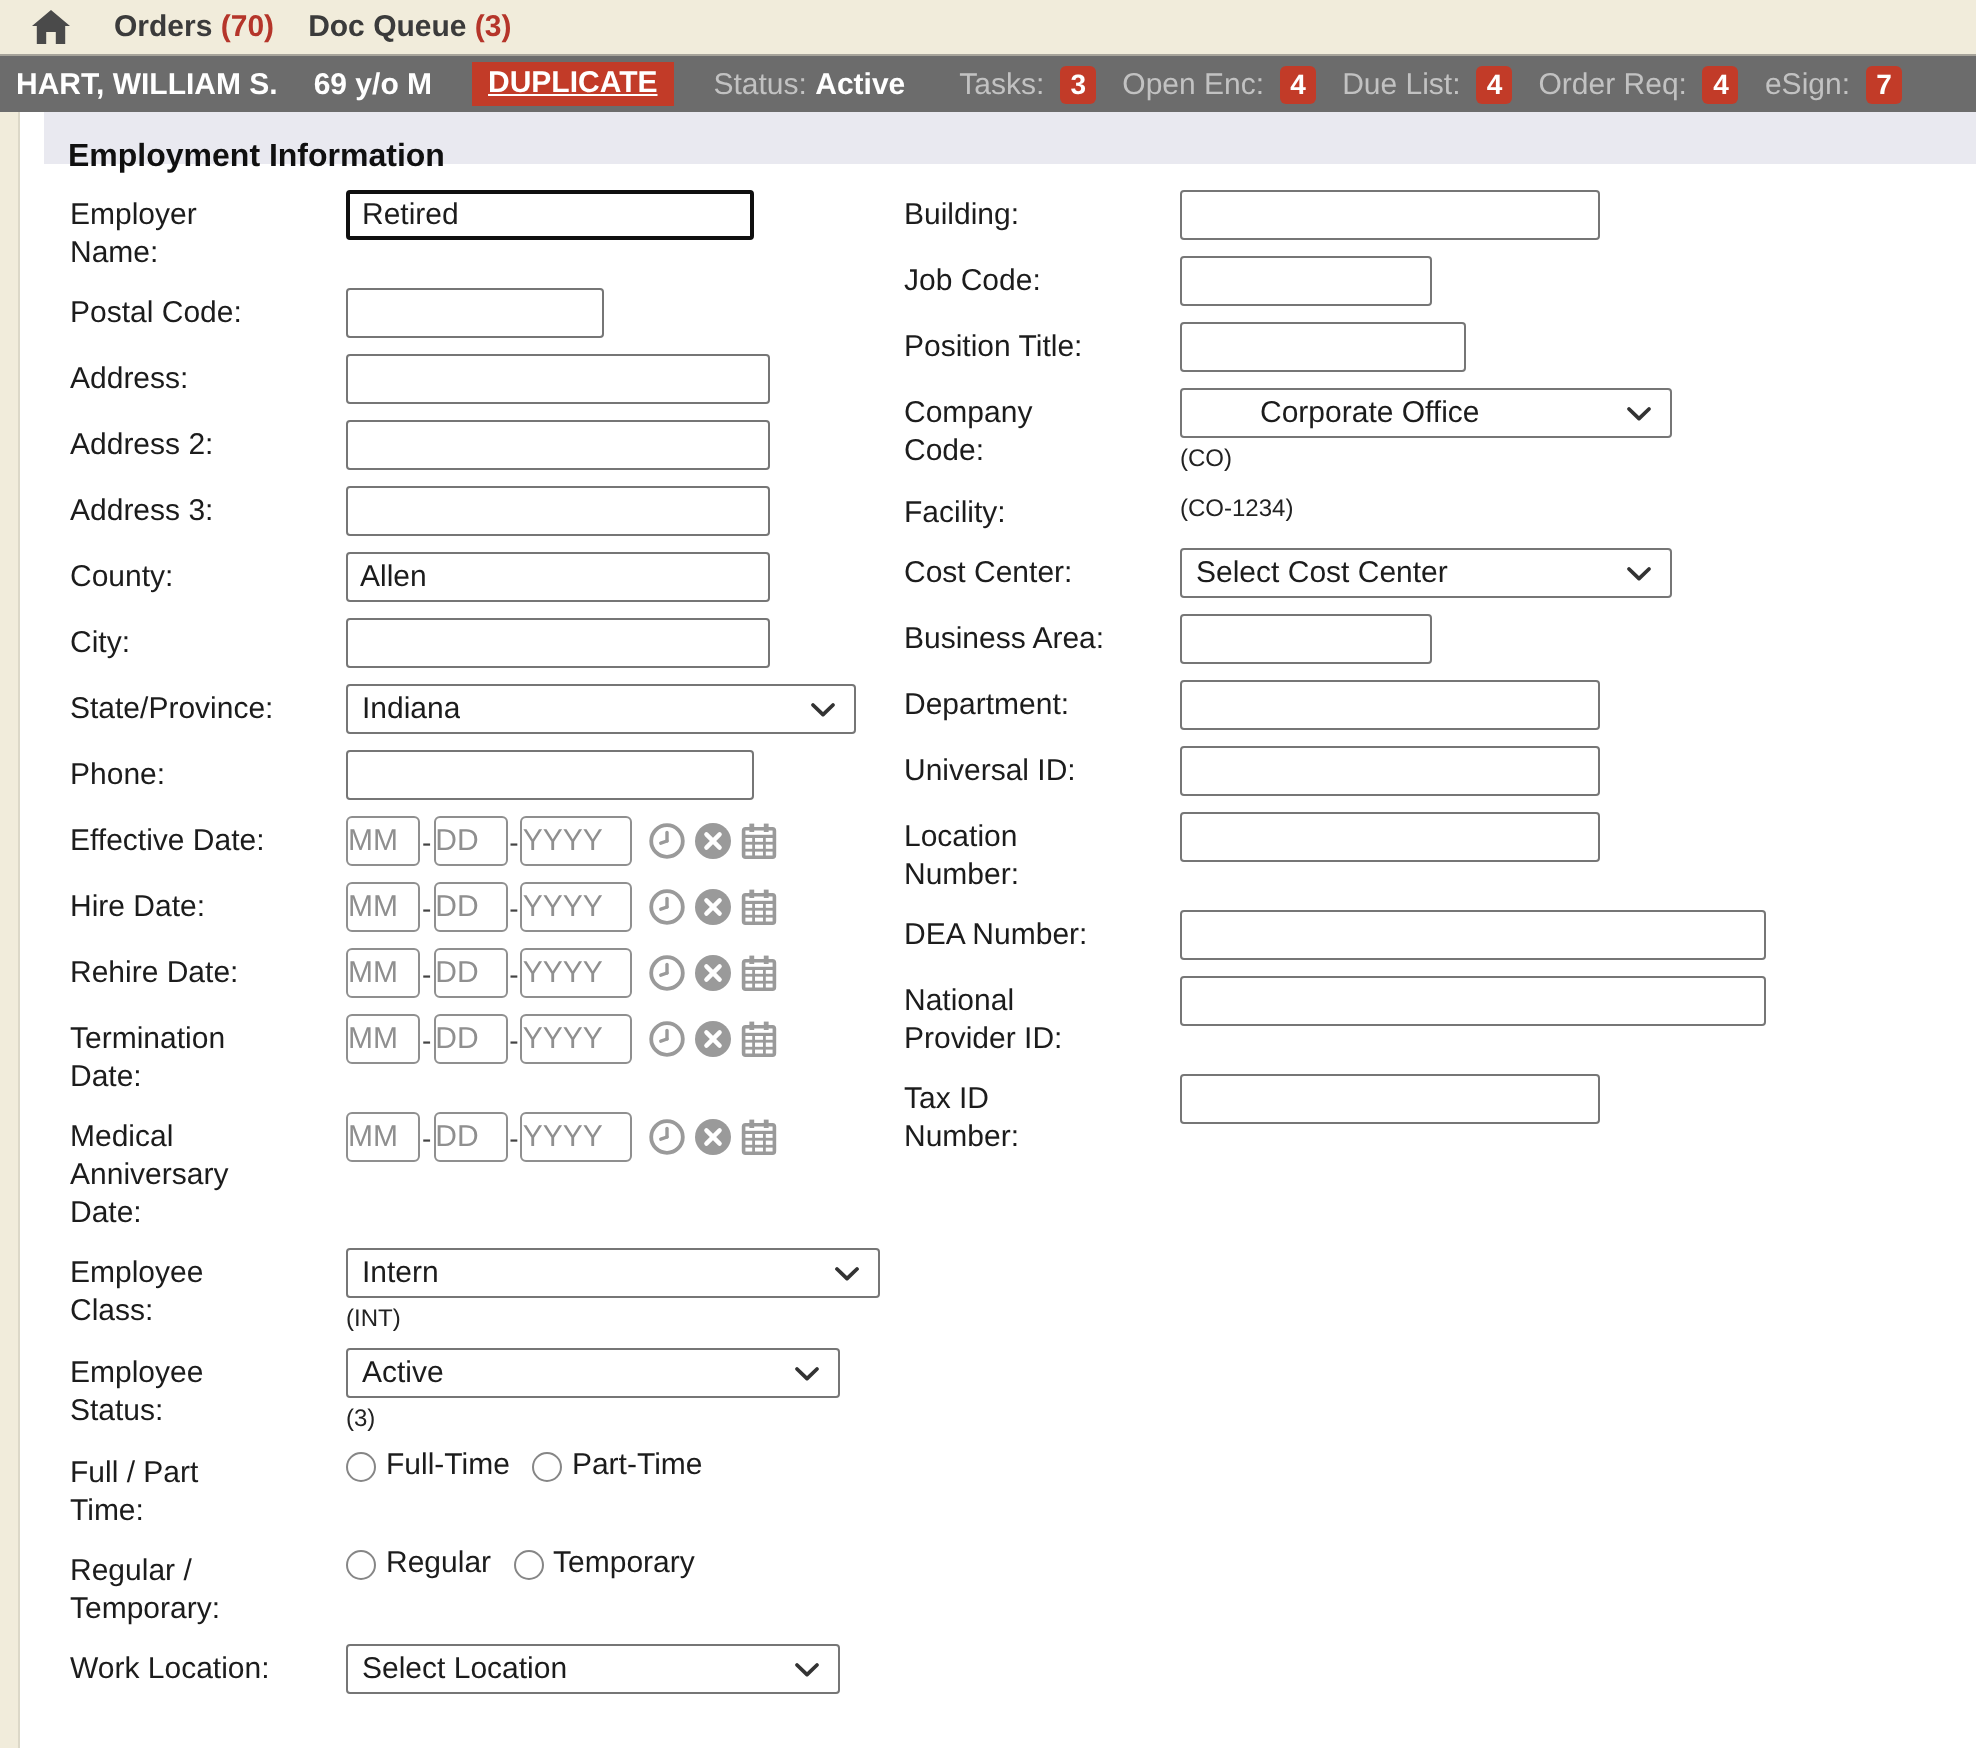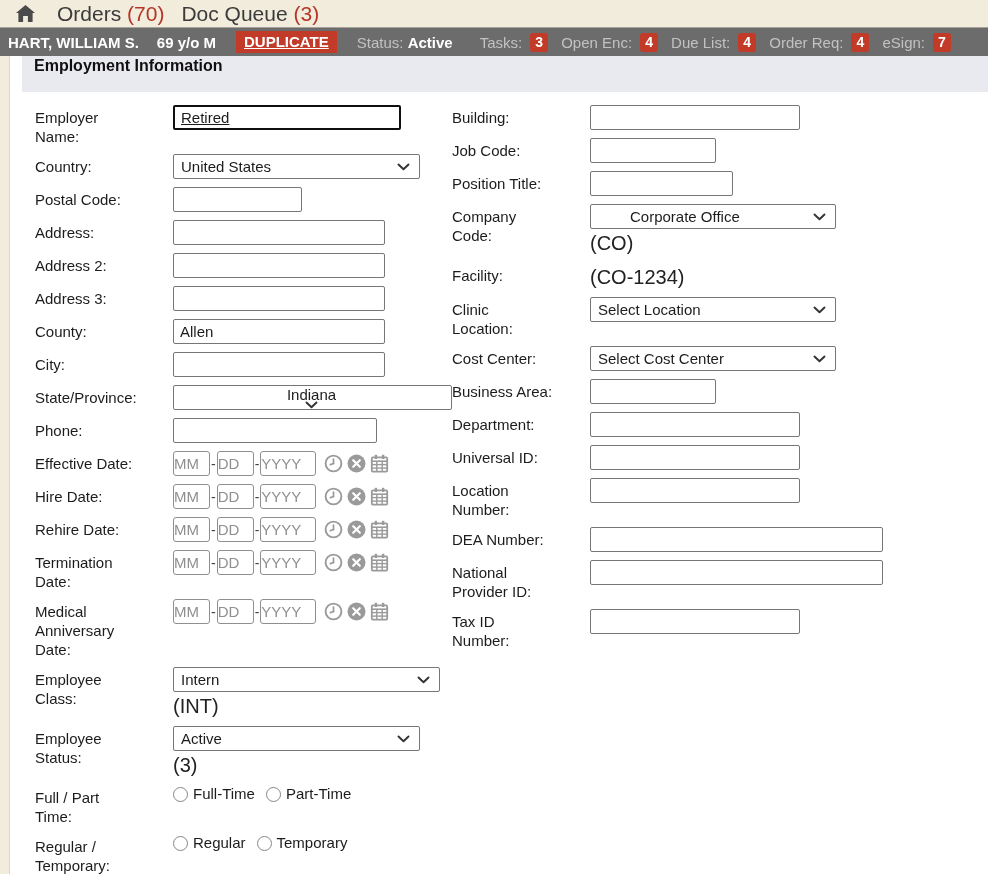--- a/index.html
+++ b/index.html
@@ -9,21 +9,21 @@
     background:#ffffff;
     font-family:"Liberation Sans", sans-serif;
     position:relative;
   }
   
   .topbar {
     height:28px; background:#f1ecdb; border-bottom:1px solid #a6a39a;
     display:flex; align-items:center; padding-left:15px;
   }
   .home-btn { display:flex; align-items:center; margin-right:21px; cursor:pointer; }
-  .top-link { font-size:21px; color:#3b3b3b; margin-right:17px; cursor:pointer; white-space:nowrap; }
+  .top-link { font-size:15px; color:#3b3b3b; margin-right:17px; cursor:pointer; white-space:nowrap;font-weight:bold; }
   .top-link .count { color:#b5352a; }
   
   .patientbar {
     height:28px; background:#6c6c6c; color:#fff;
     display:flex; align-items:center; padding:0 10px 0 8px;
     font-size:15px; white-space:nowrap;
   }
   .pb-name { font-weight:bold; margin-right:18px; }
   .pb-age  { font-weight:bold; margin-right:20px; }
   .pb-dup  {
@@ -40,22 +40,22 @@
     width:18px; height:19px; border-radius:3px;
     display:inline-flex; align-items:center; justify-content:center;
   }
   
   .left-strip {
     position:absolute; left:0; top:56px; width:10px; height:818px;
     background:#f1ecdb; border-right:1px solid #dcd8c8;
   }
   
   .title-band {
-    margin-left:22px; height:36px; background:#e9e9f0;
-    display:flex; align-items:flex-start; padding:1px 0 0 12px;
+    margin-left:22px; height:26px; background:#e9e9f0;
+    display:flex; align-items:flex-start; padding:14px 0 0 12px;
     font-size:16px; font-weight:bold; color:#101010;
   }
   
   .form-wrap { margin-left:22px; padding:13px 0 0 13px; display:flex; }
   .col-left  { width:417px; flex-shrink:0; }
   .col-right { flex:1; }
   .row { display:flex; align-items:flex-start; margin-bottom:8px; }
   .lbl {
     width:106px; margin-right:32px; flex-shrink:0;
     font-size:15px; line-height:19px; color:#1c1c1c;
@@ -68,21 +68,21 @@
     font-size:15px; padding:0 6px; font-family:inherit; color:#1c1c1c;
     background:#fff; outline:none;
   }
   input.txt.focused { border:2px solid #0f0f0f; }
   .sel {
     height:25px; border:1px solid #767676; border-radius:2px; background:#fff;
     display:flex; align-items:center; justify-content:space-between;
     padding:0 9px 0 7px; font-size:15px; color:#1c1c1c; cursor:default;
   }
   .sel-val { overflow:hidden; white-space:nowrap; }
-  .note { font-size:20px; color:#222; margin-top:3px; }
+  .note { font-size:12px; color:#222; margin-top:3px; }
   
   input.din {
     height:25px; border:1px solid #8f8f8f; border-radius:3px;
     font-size:15px; padding:0 0; font-family:inherit; color:#333;
     width:37px; background:#fff;
   }
   input.din.yyyy { width:56px; }
   input.din::placeholder { color:#8f8f8f; opacity:1; }
   .ddash { color:#444; font-size:14px; margin:0 1px; }
   .dicon { margin-left:4px; display:flex; cursor:pointer; }
@@ -144,34 +144,21 @@
 <div class="title-band">
   <span>Employment Information</span>
 </div>
 
 <div class="form-wrap">
   <div class="col-left" id="col-left">
       <div class="row">
         <span class="lbl">Employer
 Name:</span>
         <div class="ctl">
-          <input type="text" class="txt focused" value="Retired" style="width: 228px; text-decoration: underline;">
-        </div>
-      </div>
-      <div class="row">
-        <span class="lbl">Country:</span>
-        <div class="ctl">
-          <div class="sel" style="width: 247px;">
-            <span class="sel-val">United States</span>
-            <span style="display: flex;">
-              <svg width="13" height="8" viewBox="0 0 13 8">
-    <polyline points="1.5,1.5 6.5,6.3 11.5,1.5" fill="none" stroke="#333" stroke-width="1.9" stroke-linecap="round" stroke-linejoin="round"></polyline>
-  </svg>
-            </span>
-          </div>
+          <input type="text" class="txt focused" value="Retired" style="width: 204px;">
         </div>
       </div>
       <div class="row">
         <span class="lbl">Postal Code:</span>
         <div class="ctl">
           <input type="text" class="txt" style="width: 129px;">
         </div>
       </div>
       <div class="row">
         <span class="lbl">Address:</span>
@@ -199,21 +186,21 @@
       </div>
       <div class="row">
         <span class="lbl">City:</span>
         <div class="ctl">
           <input type="text" class="txt" style="width: 212px;">
         </div>
       </div>
       <div class="row">
         <span class="lbl">State/Province:</span>
         <div class="ctl">
-          <div class="sel" style="width: 279px; flex-direction: column;">
+          <div class="sel" style="width: 255px;">
             <span class="sel-val">Indiana</span>
             <span style="display: flex;">
               <svg width="13" height="8" viewBox="0 0 13 8">
     <polyline points="1.5,1.5 6.5,6.3 11.5,1.5" fill="none" stroke="#333" stroke-width="1.9" stroke-linecap="round" stroke-linejoin="round"></polyline>
   </svg>
             </span>
           </div>
         </div>
       </div>
       <div class="row">
@@ -511,34 +498,20 @@
           <div class="note">(CO)</div>
         </div>
       </div>
       <div class="row">
         <span class="lbl">Facility:</span>
         <div class="ctl-col">
           <div class="note">(CO-1234)</div>
         </div>
       </div>
       <div class="row">
-        <span class="lbl">Clinic
-Location:</span>
-        <div class="ctl">
-          <div class="sel" style="width: 246px;">
-            <span class="sel-val">Select Location</span>
-            <span style="display: flex;">
-              <svg width="13" height="8" viewBox="0 0 13 8">
-    <polyline points="1.5,1.5 6.5,6.3 11.5,1.5" fill="none" stroke="#333" stroke-width="1.9" stroke-linecap="round" stroke-linejoin="round"></polyline>
-  </svg>
-            </span>
-          </div>
-        </div>
-      </div>
-      <div class="row">
         <span class="lbl">Cost Center:</span>
         <div class="ctl">
           <div class="sel" style="width: 246px;">
             <span class="sel-val">Select Cost Center</span>
             <span style="display: flex;">
               <svg width="13" height="8" viewBox="0 0 13 8">
     <polyline points="1.5,1.5 6.5,6.3 11.5,1.5" fill="none" stroke="#333" stroke-width="1.9" stroke-linecap="round" stroke-linejoin="round"></polyline>
   </svg>
             </span>
           </div>

